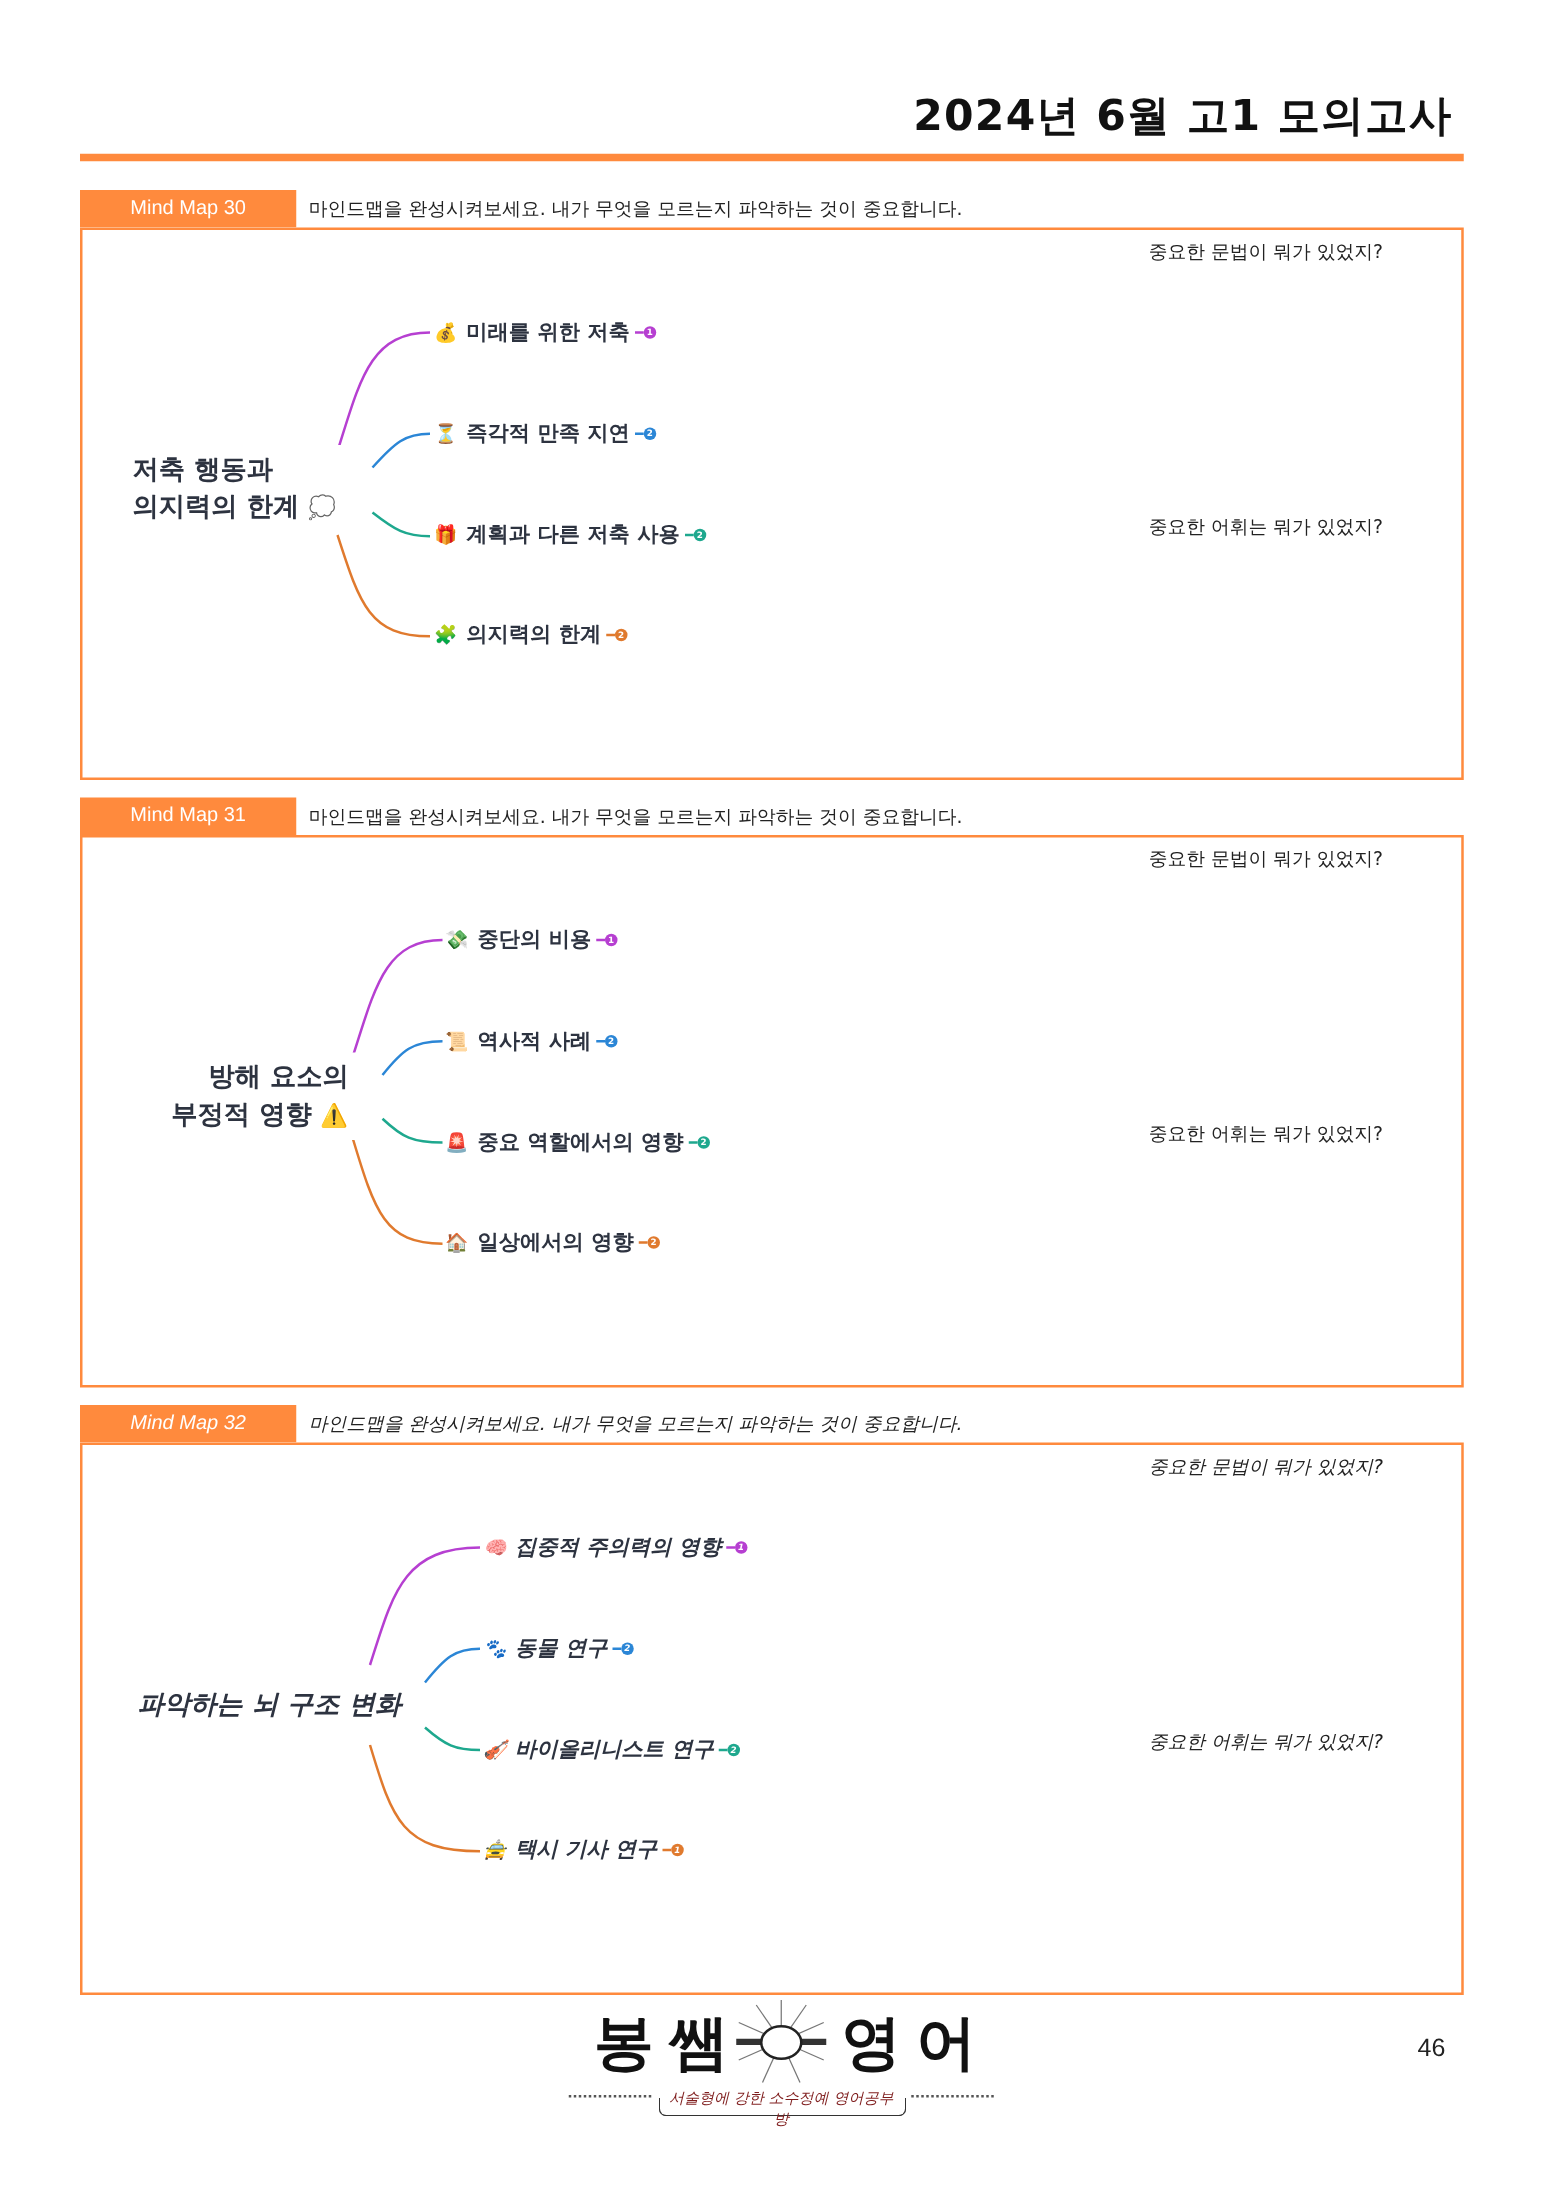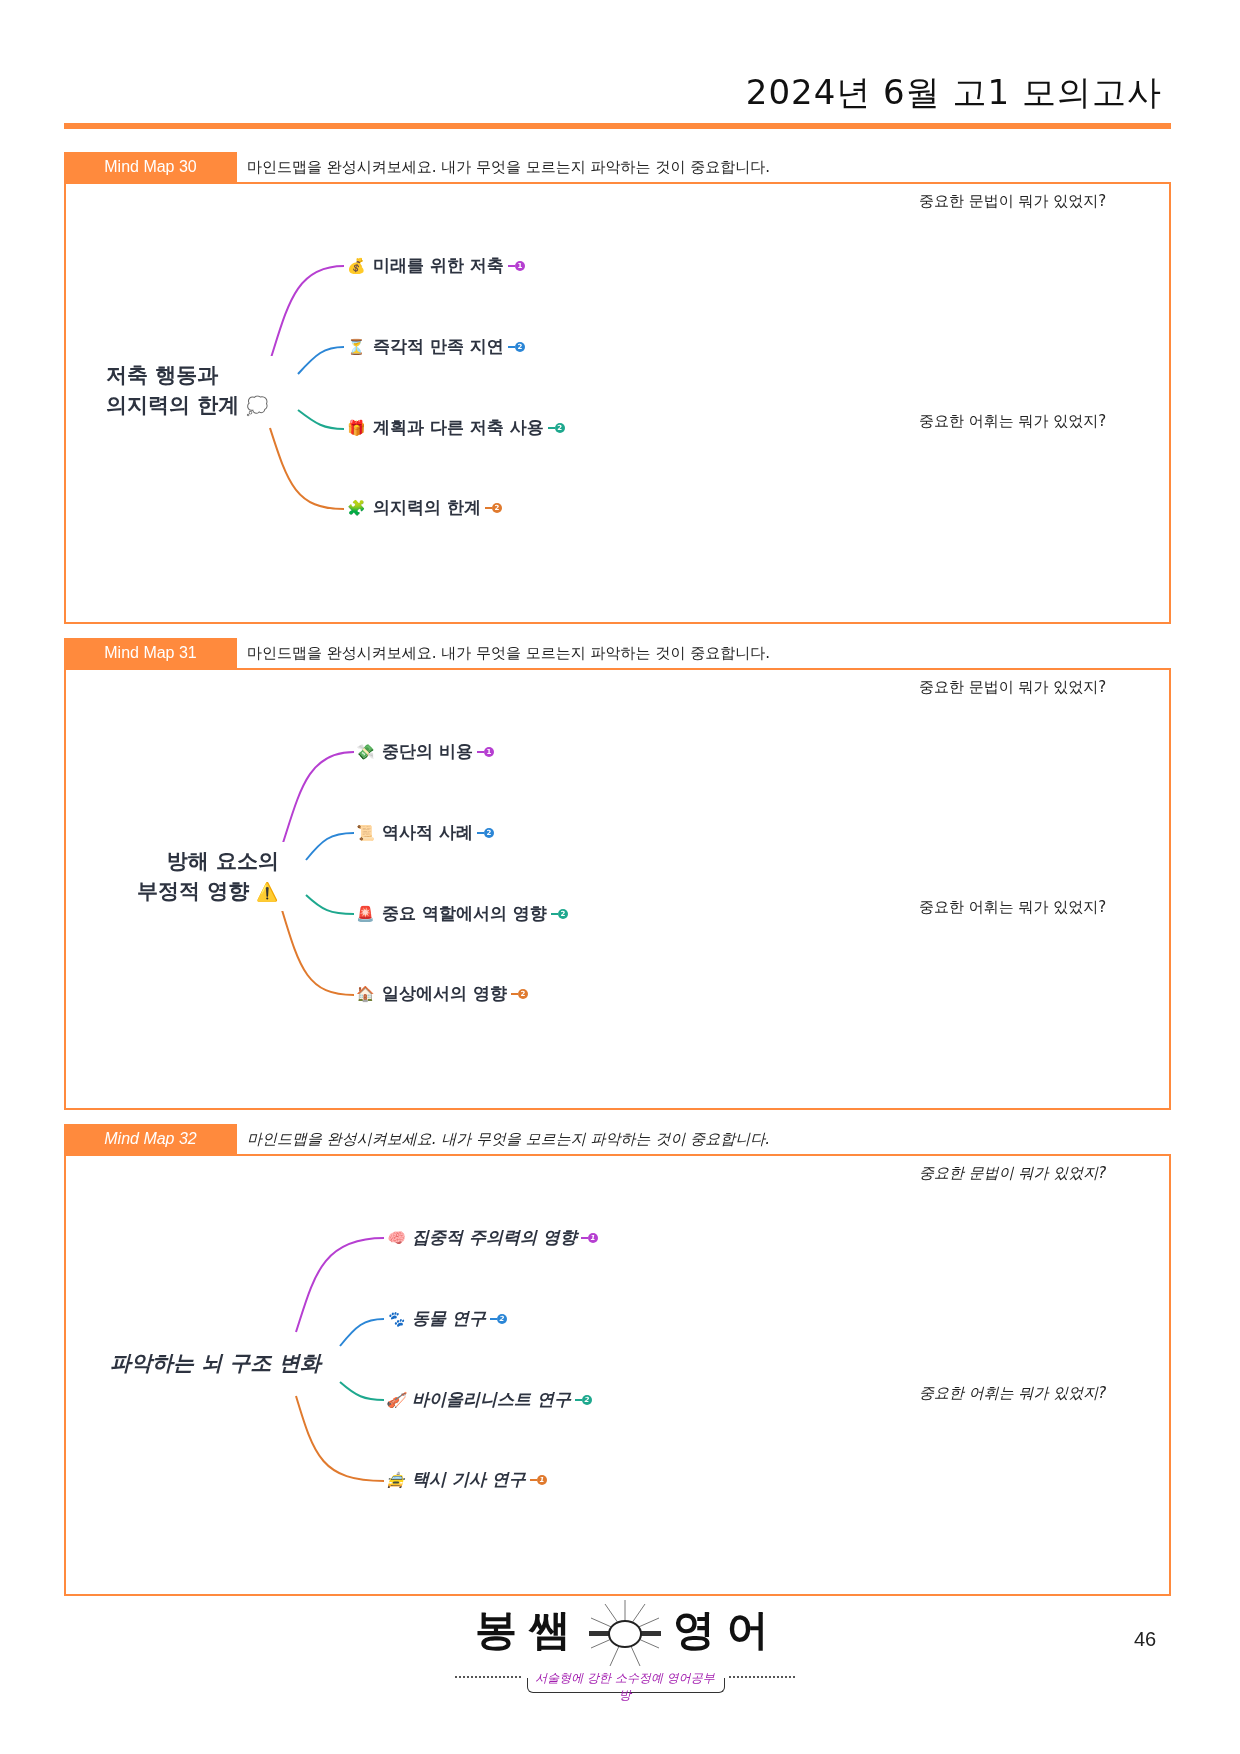--- a/index.html
+++ b/index.html
@@ -1,33 +1,33 @@
 <!DOCTYPE html>
 <html><head>
 <meta charset="utf-8">
 <style>
   html,body{margin:0;padding:0;background:#fff;}
   body{width:1240px;height:1754px;position:relative;overflow:hidden;font-family:"DejaVu Sans","Liberation Sans",sans-serif;color:#222;}
-  .page-title{position:absolute;right:78px;top:70px;font-size:34px;font-weight:normal;letter-spacing:1px;color:#111;}
+  .page-title{position:absolute;right:78px;top:70px;font-size:34px;font-weight:bold;letter-spacing:1px;color:#111;}
   .title-rule{position:absolute;left:64px;top:123px;width:1107px;height:6px;background:#ff8a3d;}
   .section{position:absolute;left:64px;width:1219px;}
   .tag{position:absolute;left:0;top:0;width:173px;height:30px;background:#ff8a3d;color:#fff;font-size:16px;line-height:30px;text-align:center;font-family:"Liberation Sans",sans-serif;}
   .instr{position:absolute;left:183px;top:0;height:30px;line-height:30px;font-size:15px;color:#222;}
   .box{position:absolute;left:0;top:30px;width:1103px;height:438px;border:2px solid #ff8a3d;background:#fff;}
   .q{position:absolute;left:853px;font-size:15px;color:#222;}
   .central{position:absolute;font-size:21px;font-weight:bold;color:#2d3340;line-height:30px;background:#fff;padding:4px 8px;}
   .node{position:absolute;font-size:17px;font-weight:bold;color:#2d3340;white-space:nowrap;display:flex;align-items:center;}
   .node .ico{display:inline-block;width:20px;text-align:center;margin-right:6px;font-size:15px;}
   .badge{display:inline-flex;align-items:center;margin-left:4px;}
   .badge .stem{display:inline-block;width:7px;height:2px;}
   .badge .dot{display:inline-block;width:10px;height:10px;border-radius:50%;color:#fff;font-size:7px;line-height:10px;text-align:center;font-weight:bold;}
   svg.links{position:absolute;left:0;top:0;overflow:visible;}
   .footer-logo{position:absolute;left:455px;top:1598px;width:340px;height:110px;}
-  .logo-text{position:absolute;top:4px;font-size:42px;font-weight:900;color:#111;font-family:Liberation Sans, sans-serif;}
-  .logo-sub{position:absolute;left:80px;top:72px;width:180px;text-align:center;font-size:12px;color:#a21caf;font-style:italic;font-family:"DejaVu Serif",serif;}
+  .logo-text{position:absolute;top:4px;font-size:48px;font-weight:900;color:#111;font-family:Liberation Serif, serif;}
+  .logo-sub{position:absolute;left:80px;top:72px;width:180px;text-align:center;font-size:12px;color:#7f1d1d;font-style:italic;font-family:"DejaVu Serif",serif;}
   .logo-dots{position:absolute;top:78px;height:2px;border-top:2px dotted #555;}
   .logo-bracket{position:absolute;left:72px;top:80px;width:196px;height:14px;border:1.5px solid #333;border-top:none;border-radius:0 0 6px 6px;}
   .page-num{position:absolute;left:1134px;top:1628px;font-size:20px;color:#222;font-family:"Liberation Sans",sans-serif;}
 </style>
 </head>
 <body>
 
 <div class="page-title">2024년 6월 고1 모의고사</div>
 <div class="title-rule"></div>
 

